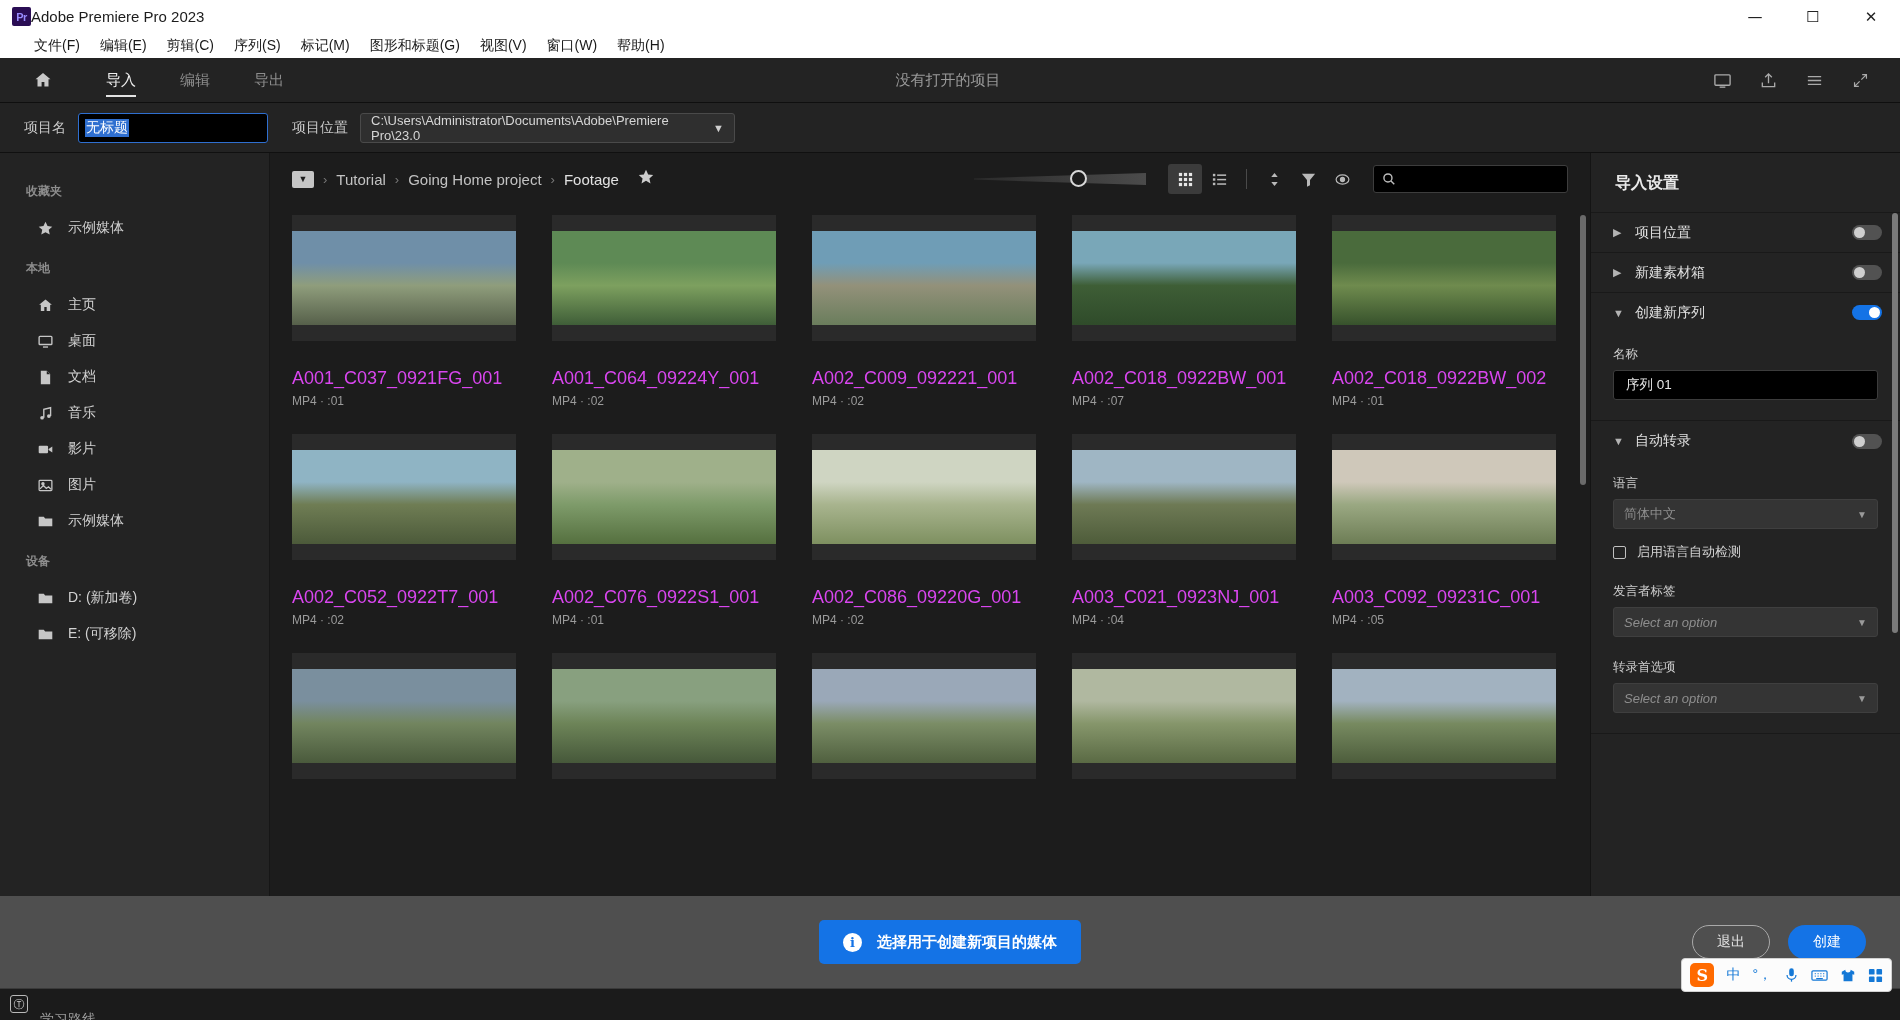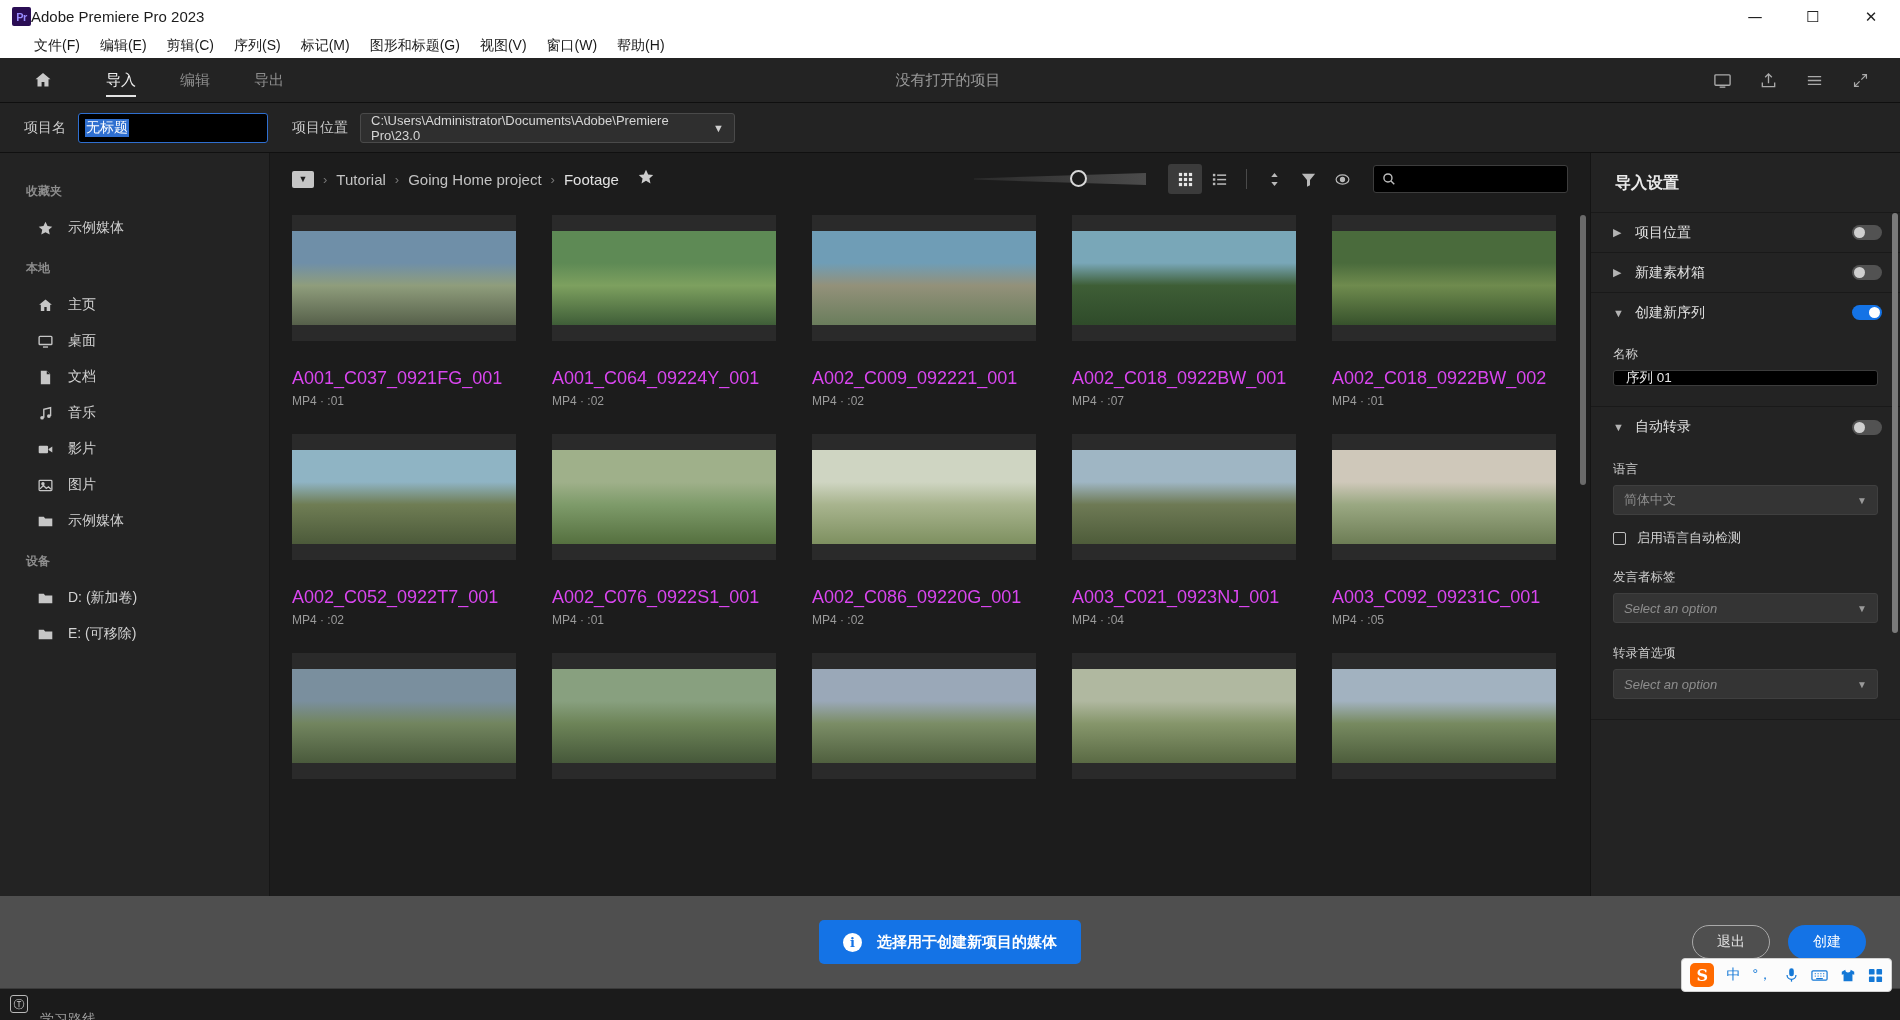--- a/index.html
+++ b/index.html
@@ -183,21 +183,21 @@
   }
   .toggle .knob {
     position:absolute; left:2px; top:2px; width:11px; height:11px;
     border-radius:50%; background:#cfcfcf;
   }
   .toggle.on { background:#1473e6; }
   .toggle.on .knob { left:17px; background:#fff; }
   .rp-section { padding:0 22px 14px 22px; }
   .rp-field-label { font-size:12.5px; color:#cfcfcf; margin:14px 0 7px 0; }
   .rp-input {
-    height:16px; background:#000; border:1px solid #3c3c3c; border-radius:3px;
+    height:30px; background:#000; border:1px solid #3c3c3c; border-radius:3px;
     display:flex; align-items:center; padding:0 12px; font-size:13.5px; color:#e8e8e8;
   }
   .rp-select {
     height:30px; background:#343434; border:1px solid #3f3f3f; border-radius:3px;
     display:flex; align-items:center; padding:0 10px;
     font-size:13px; color:#8e8e8e;
   }
   .rp-select.italic { font-style:italic; }
   .rp-select .caret { margin-left:auto; font-size:10px; color:#9a9a9a; }
   .rp-check { display:flex; align-items:center; gap:11px; margin-top:14px; }

